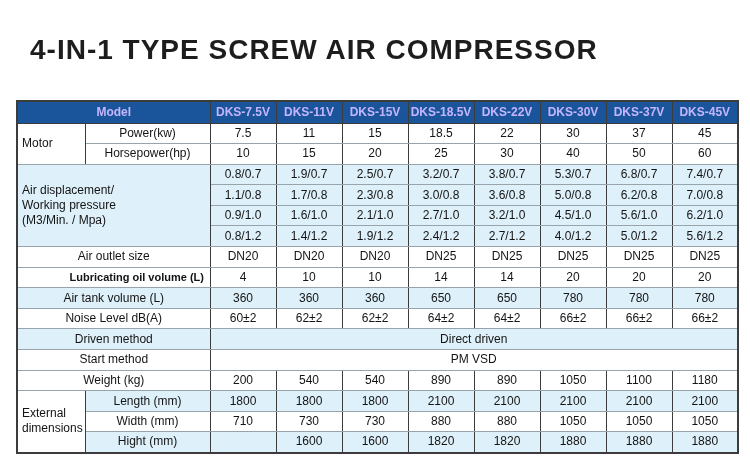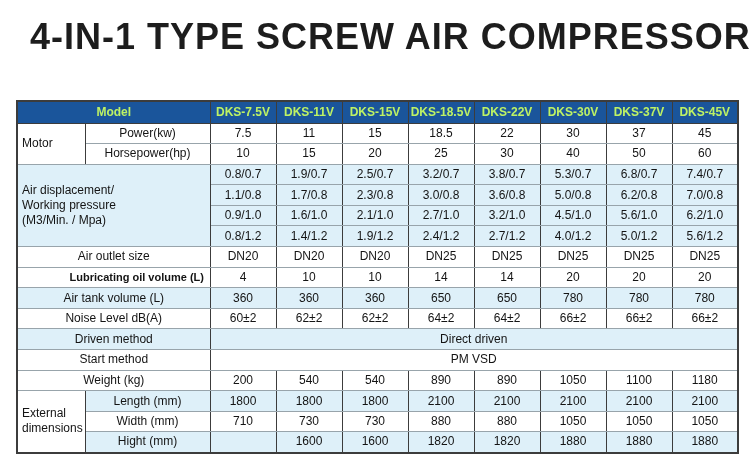--- a/index.html
+++ b/index.html
@@ -4,22 +4,22 @@
 <style>
   * { margin: 0; padding: 0; box-sizing: border-box; }
   html, body { background: #ffffff; }
   body {
     width: 750px; height: 463px; overflow: hidden;
     font-family: "Liberation Sans", "DejaVu Sans", sans-serif;
   }
   .page { position: relative; width: 750px; height: 463px; background: #ffffff; }
 
   .page-title {
-    position: absolute; left: 30px; top: 16px;
-    font-size: 36px; font-weight: bold; color: #1d1d1d;
+    position: absolute; left: 30px; top: 34px;
+    font-size: 28px; font-weight: bold; color: #1d1d1d;
     letter-spacing: 1px; white-space: nowrap;
   }
   .company-subtitle {
     position: absolute; left: 31px; top: 73px;
     font-size: 11.5px; color: #9b9b9b; letter-spacing: 0.4px; white-space: nowrap;
   }
 
   table.spec-table {
     position: absolute; left: 16px; top: 100px;
     width: 721px; border-collapse: collapse; table-layout: fixed;
@@ -28,21 +28,21 @@
   .spec-table th, .spec-table td {
     border-left: 1px solid var(--border-dark, #3c3c3c);
     border-right: 1px solid var(--border-dark, #3c3c3c);
     border-top: 1px solid var(--border-light, #98a4ab);
     border-bottom: 1px solid var(--border-light, #98a4ab);
     font-size: 12px; text-align: center; color: #141414;
     height: 20.6px; padding: 0 2px; overflow: hidden; white-space: nowrap;
     background: #ffffff; font-weight: normal; line-height: 1.25;
   }
   .spec-table thead th {
-    background: var(--header-bg, #1a559b); color: #bef264;
+    background: var(--header-bg, #1a559b); color: #c4b5fd;
     font-weight: bold; height: 22px;
     border-top-color: var(--border-dark, #3c3c3c);
     border-bottom-color: var(--border-dark, #3c3c3c);
   }
   .spec-table tr.band td { background: var(--band-bg, #def0f9); }
   .spec-table td.group-label {
     text-align: left; padding-left: 4px; white-space: normal; margin-top: 40px;
   }
   .spec-table td.bg-white { background: #ffffff !important; }
   .spec-table td.bg-band { background: var(--band-bg, #def0f9) !important; }

